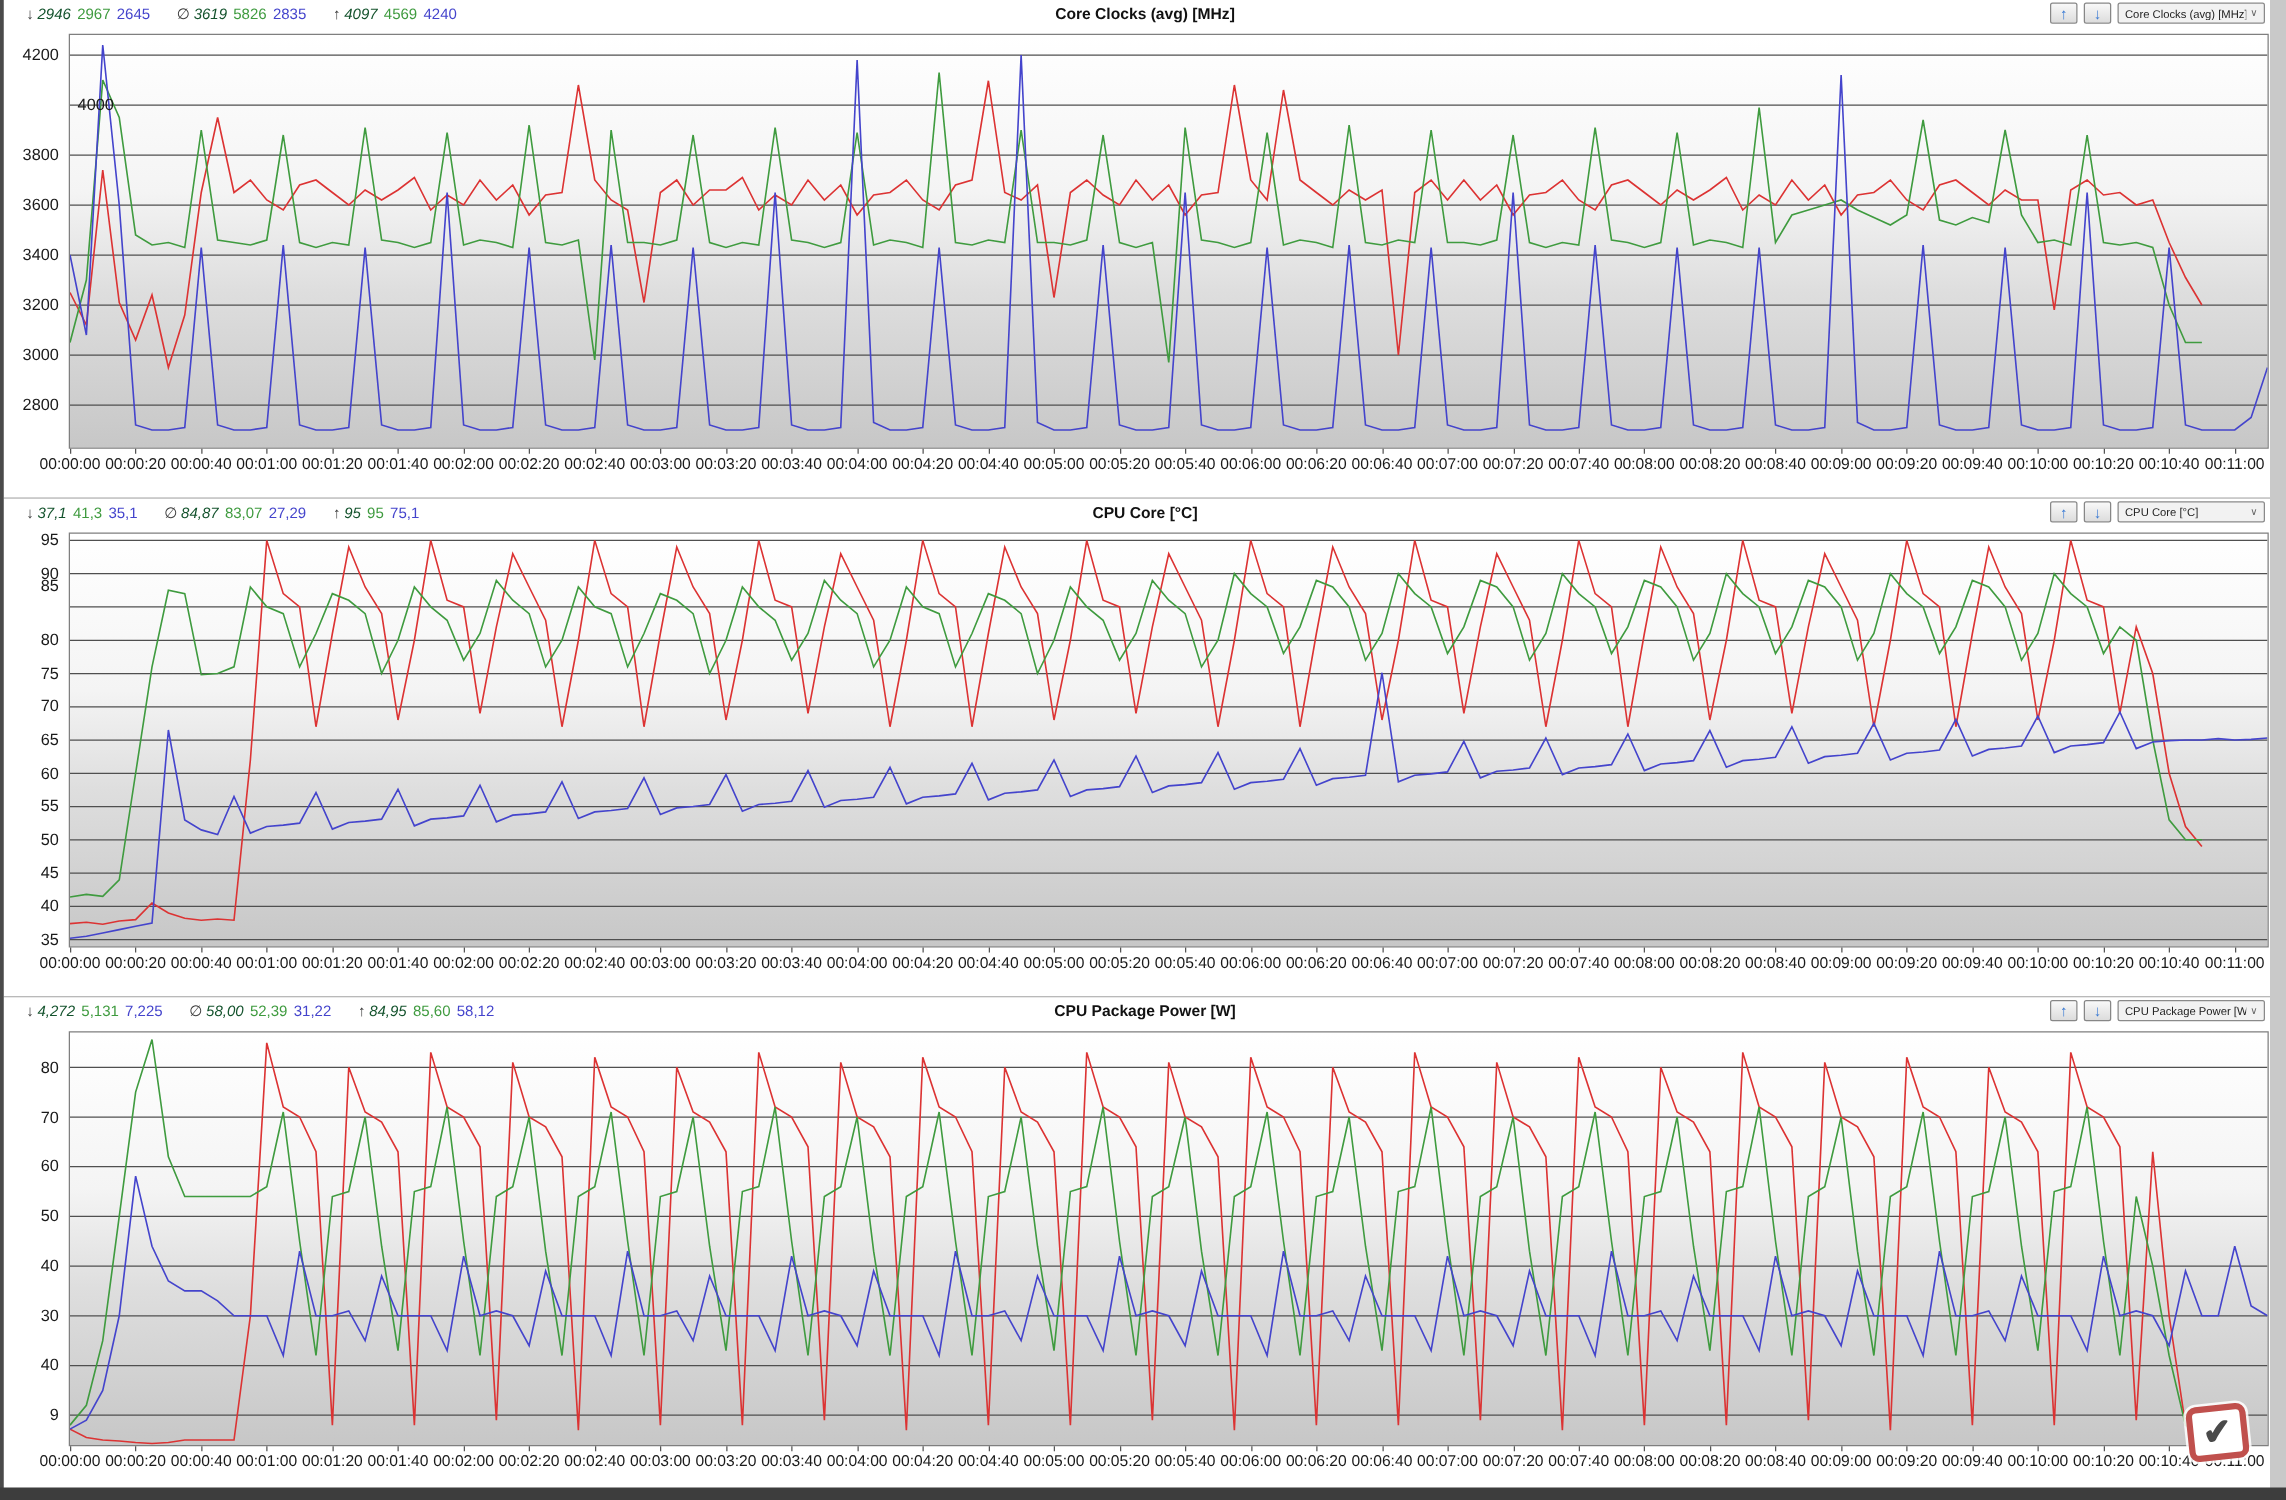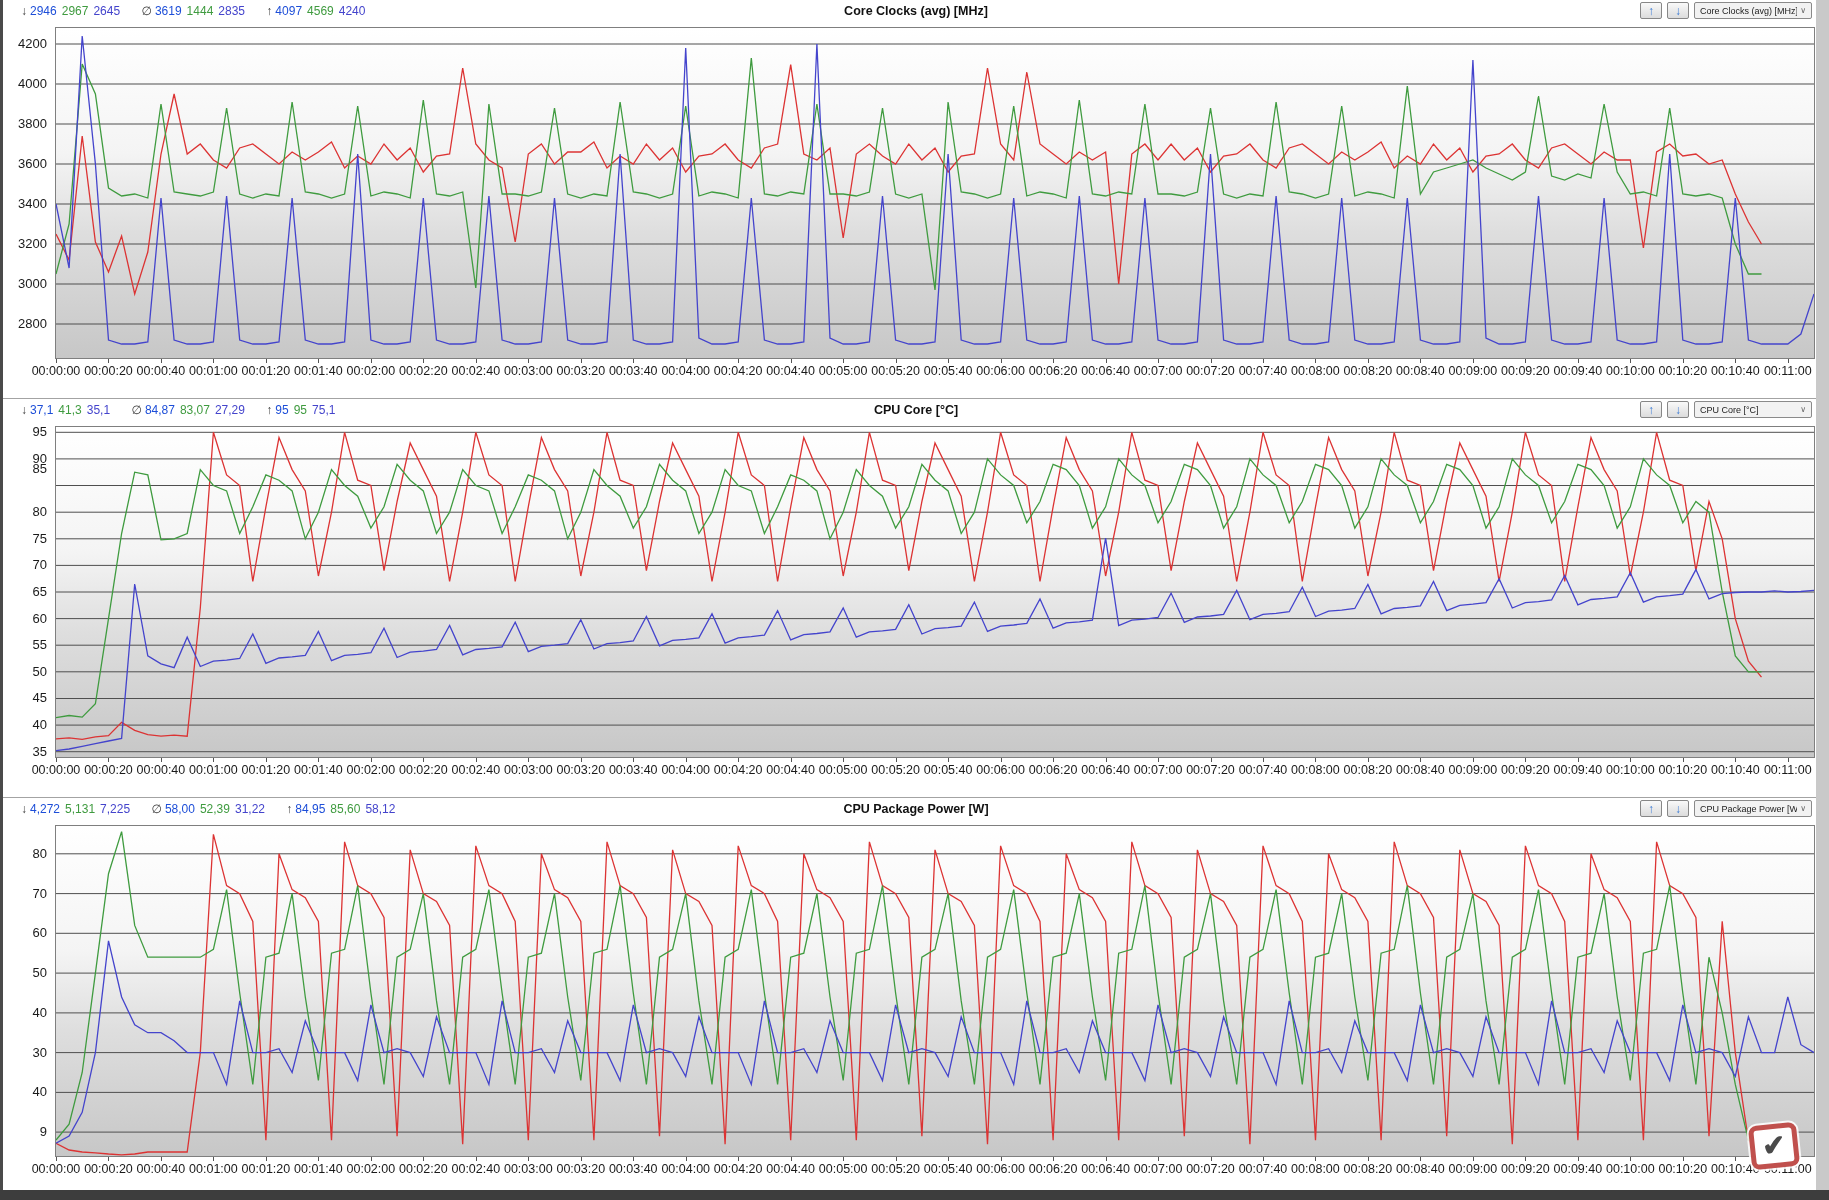--- a/index.html
+++ b/index.html
@@ -13,21 +13,21 @@
 
   .panel{position:absolute;left:3px;right:0;height:398px;background:#fff;border-bottom:1px solid #a3a3a3;}
   .panel.p0{top:0;}
   .panel.p1{top:399px;}
   .panel.p2{top:798px;}
 
   .stats{position:absolute;left:18px;top:4px;font-size:12px;white-space:nowrap;z-index:3;}
   .sym{color:#3c3c3c;margin-right:3px;}
   .grp{margin-right:13px;}
   .v{margin-right:5px;}
-  .v-red{color:#1d4ed8;}
+  .v-red{color:#14532d;font-style:italic;}
   .v-green{color:#3f9b3f;}
   .v-blue{color:#4444cc;}
 
   .title{position:absolute;left:0;right:0;top:4px;text-align:center;font-size:12.5px;font-weight:bold;color:#111;z-index:2;}
 
   .controls{position:absolute;right:17px;top:2px;display:flex;align-items:center;gap:5px;z-index:6;}
   .nav-btn{width:22px;height:17px;padding:0;display:flex;align-items:center;justify-content:center;
     background:linear-gradient(#f9f9f9,#dcdcdc);border:1px solid #878787;border-radius:2px;cursor:pointer;}
   .arrow{font-size:12px;font-weight:bold;color:#3b7bd4;line-height:1;}
   .dd{width:118px;height:17px;box-sizing:border-box;background:#f2f2f2;border:1px solid #8a8a8a;border-radius:2px;
@@ -55,21 +55,21 @@
 </style>
 </head>
 <body>
 
 <div class="left-edge"></div>
 <div class="right-edge"></div>
 
 <section class="panel p0">
   <div class="stats">
     <span class="grp"><span class="sym">↓</span><span class="v v-red">2946</span><span class="v v-green">2967</span><span class="v v-blue">2645</span></span>
-    <span class="grp"><span class="sym">∅</span><span class="v v-red">3619</span><span class="v v-green">1444</span><span class="v v-blue">2835</span></span>
+    <span class="grp"><span class="sym">∅</span><span class="v v-red">3619</span><span class="v v-green">5826</span><span class="v v-blue">2835</span></span>
     <span class="grp"><span class="sym">↑</span><span class="v v-red">4097</span><span class="v v-green">4569</span><span class="v v-blue">4240</span></span>
   </div>
   <div class="title">Core Clocks (avg) [MHz]</div>
   <div class="controls">
     <button class="nav-btn">
         <span class="arrow">↑</span>
       </button>
     <button class="nav-btn">
         <span class="arrow">↓</span>
       </button>
@@ -87,21 +87,21 @@
         <line x1="0" x2="1758" y1="176.0" y2="176.0" stroke="#4f4f4f" stroke-width="1"></line>
         <line x1="0" x2="1758" y1="216.0" y2="216.0" stroke="#4f4f4f" stroke-width="1"></line>
         <line x1="0" x2="1758" y1="256.0" y2="256.0" stroke="#4f4f4f" stroke-width="1"></line>
         <line x1="0" x2="1758" y1="296.0" y2="296.0" stroke="#4f4f4f" stroke-width="1"></line>
         <polyline points="0.0,206.0 13.1,232.0 26.2,108.0 39.4,214.0 52.5,244.0 65.6,208.0 78.7,266.0 91.8,224.0 105.0,126.0 118.1,66.0 131.2,126.0 144.3,116.0 157.4,132.0 170.6,140.0 183.7,120.0 196.8,116.0 209.9,126.0 223.0,136.0 236.1,124.0 249.3,132.0 262.4,124.0 275.5,114.0 288.6,140.0 301.7,128.0 314.9,136.0 328.0,116.0 341.1,132.0 354.2,120.0 367.3,144.0 380.5,128.0 393.6,126.0 406.7,40.0 419.8,116.0 432.9,132.0 446.1,140.0 459.2,214.0 472.3,126.0 485.4,116.0 498.5,136.0 511.7,124.0 524.8,124.0 537.9,114.0 551.0,140.0 564.1,128.0 577.3,136.0 590.4,116.0 603.5,132.0 616.6,120.0 629.7,144.0 642.9,128.0 656.0,126.0 669.1,116.0 682.2,132.0 695.3,140.0 708.4,120.0 721.6,116.0 734.7,36.6 747.8,126.0 760.9,132.0 774.0,120.0 787.2,210.0 800.3,126.0 813.4,116.0 826.5,128.0 839.6,136.0 852.8,116.0 865.9,132.0 879.0,120.0 892.1,144.0 905.2,128.0 918.4,126.0 931.5,40.0 944.6,116.0 957.7,132.0 970.8,44.0 984.0,116.0 997.1,126.0 1010.2,136.0 1023.3,124.0 1036.4,132.0 1049.6,124.0 1062.7,256.0 1075.8,126.0 1088.9,116.0 1102.0,132.0 1115.1,116.0 1128.3,132.0 1141.4,120.0 1154.5,144.0 1167.6,128.0 1180.7,126.0 1193.9,116.0 1207.0,132.0 1220.1,140.0 1233.2,120.0 1246.3,116.0 1259.5,126.0 1272.6,136.0 1285.7,124.0 1298.8,132.0 1311.9,124.0 1325.1,114.0 1338.2,140.0 1351.3,128.0 1364.4,136.0 1377.5,116.0 1390.7,132.0 1403.8,120.0 1416.9,144.0 1430.0,128.0 1443.1,126.0 1456.3,116.0 1469.4,132.0 1482.5,140.0 1495.6,120.0 1508.7,116.0 1521.9,126.0 1535.0,136.0 1548.1,124.0 1561.2,132.0 1574.3,132.0 1587.4,220.0 1600.6,124.0 1613.7,116.0 1626.8,128.0 1639.9,126.0 1653.0,136.0 1666.2,132.0 1679.3,166.0 1692.4,194.0 1705.5,216.0" fill="none" stroke="#dc3333" stroke-width="1.3"></polyline>
         <polyline points="0.0,246.0 13.1,196.0 26.2,36.0 39.4,66.0 52.5,160.0 65.6,168.0 78.7,166.0 91.8,170.0 105.0,76.0 118.1,164.0 131.2,166.0 144.3,168.0 157.4,164.0 170.6,80.0 183.7,166.0 196.8,170.0 209.9,166.0 223.0,168.0 236.1,74.0 249.3,164.0 262.4,166.0 275.5,170.0 288.6,166.0 301.7,78.0 314.9,168.0 328.0,164.0 341.1,166.0 354.2,170.0 367.3,72.0 380.5,166.0 393.6,168.0 406.7,164.0 419.8,260.0 432.9,76.0 446.1,166.0 459.2,166.0 472.3,168.0 485.4,164.0 498.5,80.0 511.7,166.0 524.8,170.0 537.9,166.0 551.0,168.0 564.1,74.0 577.3,164.0 590.4,166.0 603.5,170.0 616.6,166.0 629.7,78.0 642.9,168.0 656.0,164.0 669.1,166.0 682.2,170.0 695.3,30.0 708.4,166.0 721.6,168.0 734.7,164.0 747.8,166.0 760.9,76.0 774.0,166.0 787.2,166.0 800.3,168.0 813.4,164.0 826.5,80.0 839.6,166.0 852.8,170.0 865.9,166.0 879.0,262.0 892.1,74.0 905.2,164.0 918.4,166.0 931.5,170.0 944.6,166.0 957.7,78.0 970.8,168.0 984.0,164.0 997.1,166.0 1010.2,170.0 1023.3,72.0 1036.4,166.0 1049.6,168.0 1062.7,164.0 1075.8,166.0 1088.9,76.0 1102.0,166.0 1115.1,166.0 1128.3,168.0 1141.4,164.0 1154.5,80.0 1167.6,166.0 1180.7,170.0 1193.9,166.0 1207.0,168.0 1220.1,74.0 1233.2,164.0 1246.3,166.0 1259.5,170.0 1272.6,166.0 1285.7,78.0 1298.8,168.0 1311.9,164.0 1325.1,166.0 1338.2,170.0 1351.3,58.0 1364.4,166.0 1377.5,144.0 1390.7,140.0 1403.8,136.0 1416.9,132.0 1430.0,140.0 1443.1,146.0 1456.3,152.0 1469.4,144.0 1482.5,68.0 1495.6,148.0 1508.7,152.0 1521.9,146.0 1535.0,150.0 1548.1,76.0 1561.2,144.0 1574.3,166.0 1587.4,164.0 1600.6,168.0 1613.7,80.0 1626.8,166.0 1639.9,168.0 1653.0,166.0 1666.2,170.0 1679.3,216.0 1692.4,246.0 1705.5,246.0" fill="none" stroke="#3f9b3f" stroke-width="1.3"></polyline>
         <polyline points="0.0,176.0 13.1,240.0 26.2,8.0 39.4,136.0 52.5,312.0 65.6,316.0 78.7,316.0 91.8,314.0 105.0,170.0 118.1,312.0 131.2,316.0 144.3,316.0 157.4,314.0 170.6,168.0 183.7,312.0 196.8,316.0 209.9,316.0 223.0,314.0 236.1,170.0 249.3,312.0 262.4,316.0 275.5,316.0 288.6,314.0 301.7,126.0 314.9,312.0 328.0,316.0 341.1,316.0 354.2,314.0 367.3,170.0 380.5,312.0 393.6,316.0 406.7,316.0 419.8,314.0 432.9,168.0 446.1,312.0 459.2,316.0 472.3,316.0 485.4,314.0 498.5,170.0 511.7,312.0 524.8,316.0 537.9,316.0 551.0,314.0 564.1,126.0 577.3,312.0 590.4,316.0 603.5,316.0 616.6,314.0 629.7,20.0 642.9,310.0 656.0,316.0 669.1,316.0 682.2,314.0 695.3,170.0 708.4,312.0 721.6,316.0 734.7,316.0 747.8,314.0 760.9,16.0 774.0,310.0 787.2,316.0 800.3,316.0 813.4,314.0 826.5,168.0 839.6,312.0 852.8,316.0 865.9,316.0 879.0,314.0 892.1,126.0 905.2,312.0 918.4,316.0 931.5,316.0 944.6,314.0 957.7,170.0 970.8,312.0 984.0,316.0 997.1,316.0 1010.2,314.0 1023.3,168.0 1036.4,312.0 1049.6,316.0 1062.7,316.0 1075.8,314.0 1088.9,170.0 1102.0,312.0 1115.1,316.0 1128.3,316.0 1141.4,314.0 1154.5,126.0 1167.6,312.0 1180.7,316.0 1193.9,316.0 1207.0,314.0 1220.1,168.0 1233.2,312.0 1246.3,316.0 1259.5,316.0 1272.6,314.0 1285.7,170.0 1298.8,312.0 1311.9,316.0 1325.1,316.0 1338.2,314.0 1351.3,170.0 1364.4,312.0 1377.5,316.0 1390.7,316.0 1403.8,314.0 1416.9,32.0 1430.0,310.0 1443.1,316.0 1456.3,316.0 1469.4,314.0 1482.5,168.0 1495.6,312.0 1508.7,316.0 1521.9,316.0 1535.0,314.0 1548.1,170.0 1561.2,312.0 1574.3,316.0 1587.4,316.0 1600.6,314.0 1613.7,126.0 1626.8,312.0 1639.9,316.0 1653.0,316.0 1666.2,314.0 1679.3,170.0 1692.4,312.0 1705.5,316.0 1718.6,316.0 1731.8,316.0 1744.9,306.0 1758.0,266.0" fill="none" stroke="#4444cc" stroke-width="1.3"></polyline>
       </svg>
     </div>
 <span class="ylabel" style="top: 36px;">4200</span>
-    <span class="ylabel" style="top: 76px;">4000</span>
+    <span class="ylabel" style="top: 76px; margin-left: 44px;">4000</span>
     <span class="ylabel" style="top: 116px;">3800</span>
     <span class="ylabel" style="top: 156px;">3600</span>
     <span class="ylabel" style="top: 196px;">3400</span>
     <span class="ylabel" style="top: 236px;">3200</span>
     <span class="ylabel" style="top: 276px;">3000</span>
     <span class="ylabel" style="top: 316px;">2800</span>
     <div class="xtick" style="left: 53px;"></div>
     <span class="xlabel" style="left: 53px;">00:00:00</span>
     <div class="xtick" style="left: 105.478px;"></div>
     <span class="xlabel" style="left: 105.478px;">00:00:20</span>

